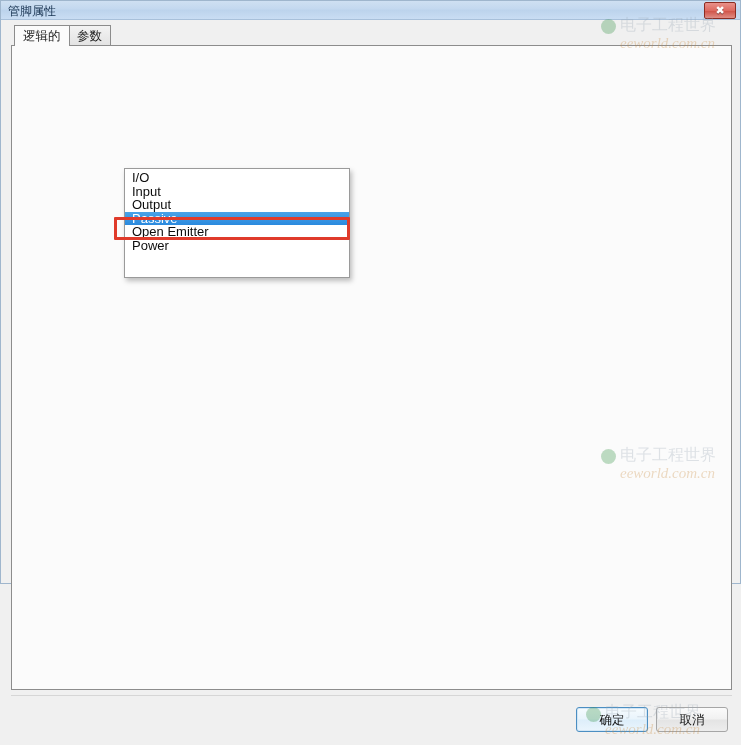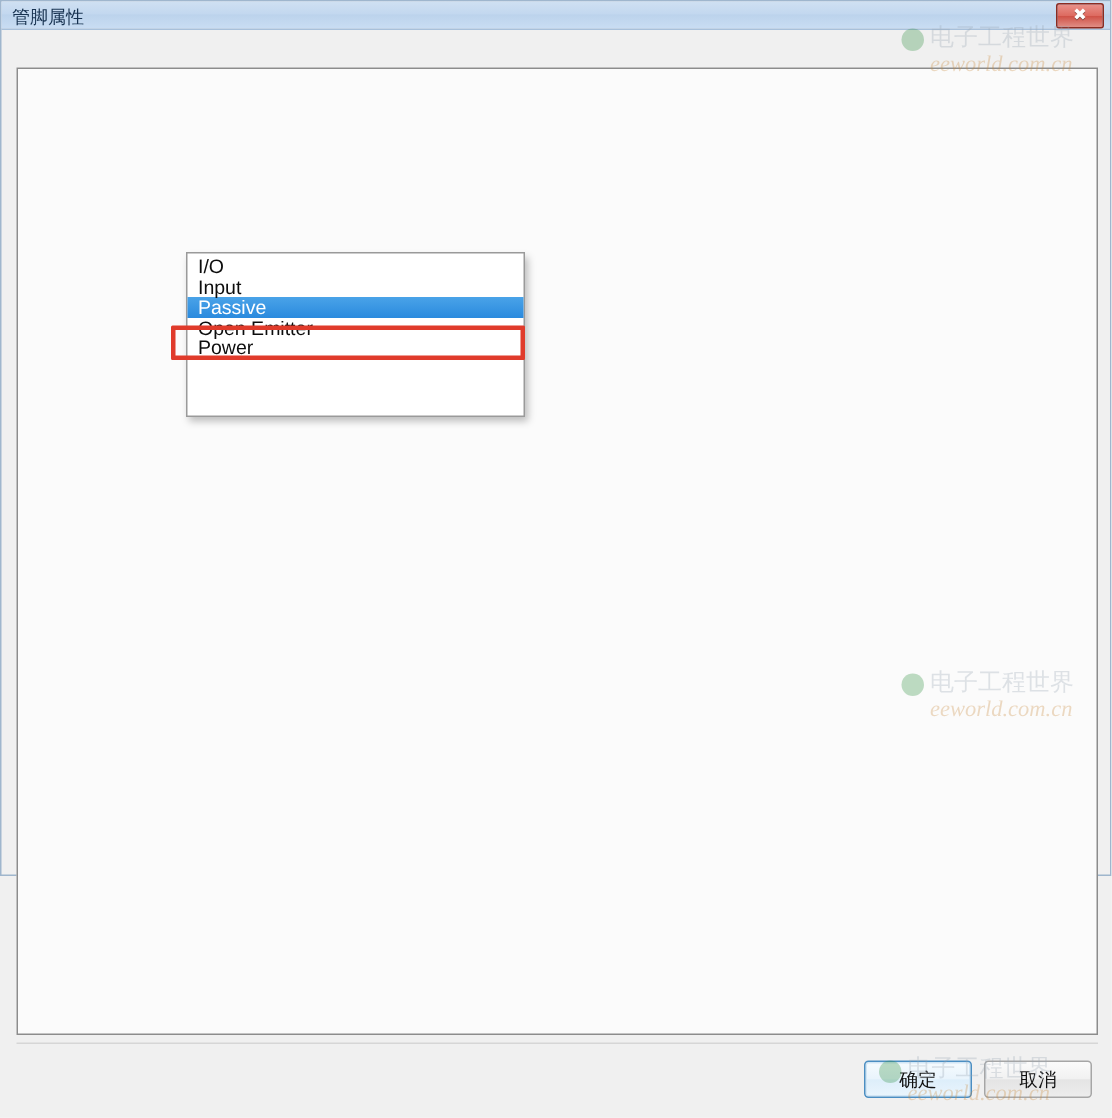--- a/index.html
+++ b/index.html
@@ -284,20 +284,28 @@
 
 <div class="window">
 
   <div class="titlebar">
     <div class="titlebar-text">管脚属性</div>
     <div class="close-btn">
       <div class="close-x">✖</div>
     </div>
   </div>
 
+  <div class="tabstrip">
+    <div class="tab active" style="left:3px;">
+      <span>逻辑的</span>
+    </div>
+    <div class="tab inactive" style="left:57px;">
+      <span>参数</span>
+    </div>
+  </div>
 
   <div class="tabpanel"></div>
 
   <div class="group" style="left:20px; top:62px; width:345px; height:206px;"></div>
 
   <div class="lbl" style="left:40px; top:83px;">显示名字</div>
   <input class="txt" style="left: 123px; top: 80px; width: 155px; height: 22px;" value="5">
   <div class="cb" style="left:286px; top:85px;"></div>
   <div class="lbl" style="left:303px; top:83px;">可见的</div>
 
@@ -312,20 +320,21 @@
     <span class="arrow"></span>
   </div>
 
   <div class="lbl" style="left:40px; top:180px;">描述</div>
   <div class="lbl" style="left:40px; top:212px;">隐藏</div>
   <div class="lbl dim" style="left:40px; top:245px;">端口数目</div>
 
   <div class="droplist" style="left:123px; top:167px; width:226px; height:110px;">
     <div class="dropitem">I/O</div>
     <div class="dropitem">Input</div>
+    <div class="dropitem">Output</div>
     <div class="dropitem sel">Passive</div>
     <div class="dropitem">Open Emitter</div>
     <div class="dropitem">Power</div>
   </div>
 
   <div class="red-highlight" style="left:113px; top:216px; width:236px; height:23px;"></div>
 
   <div class="group" style="left:20px; top:280px; width:345px; height:176px;">
     <div class="group-title">符号</div>
   </div>

